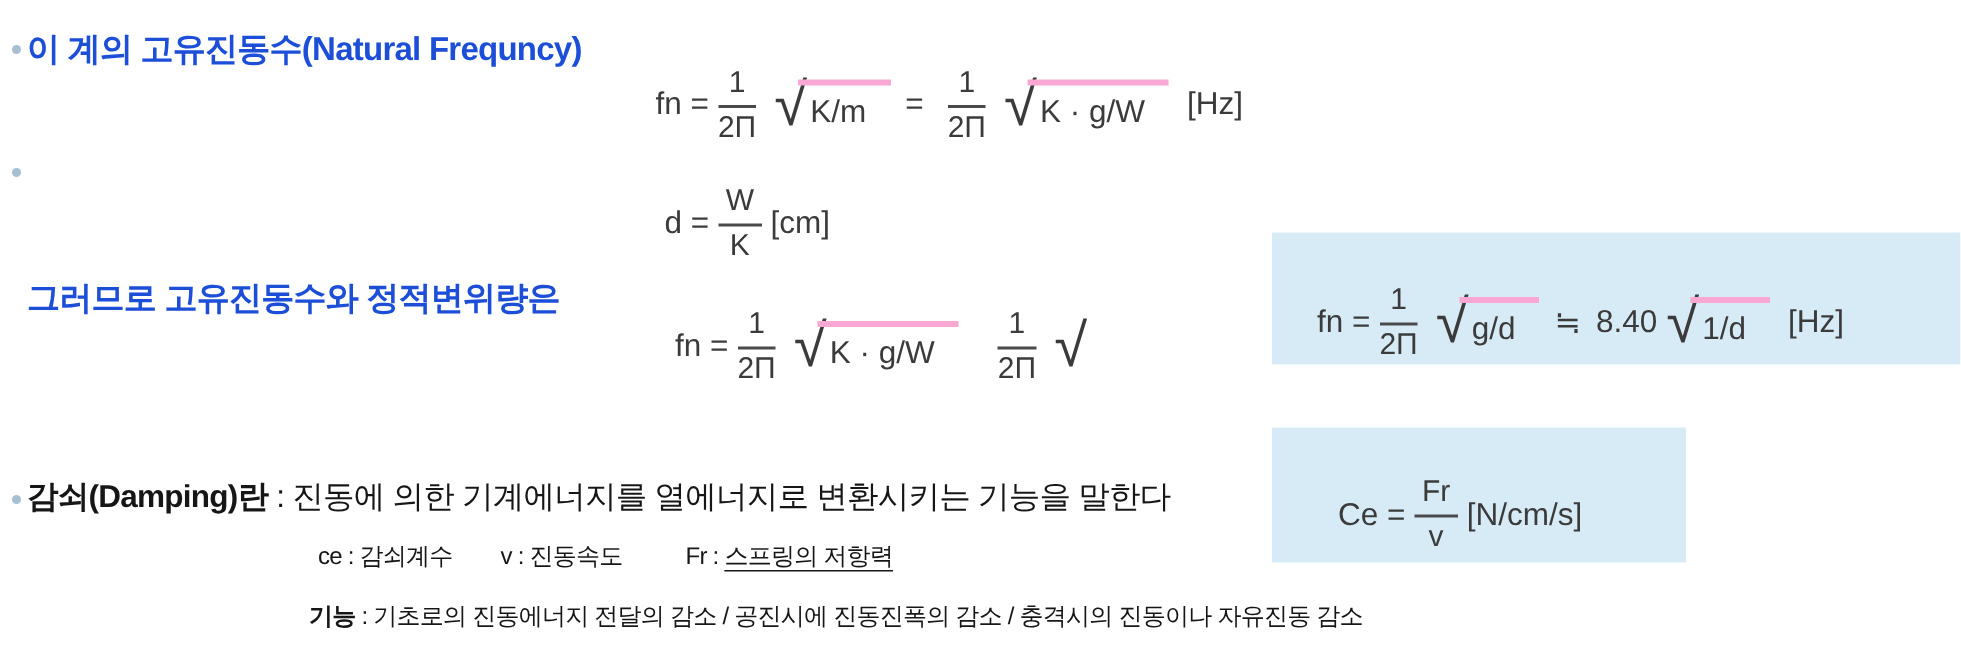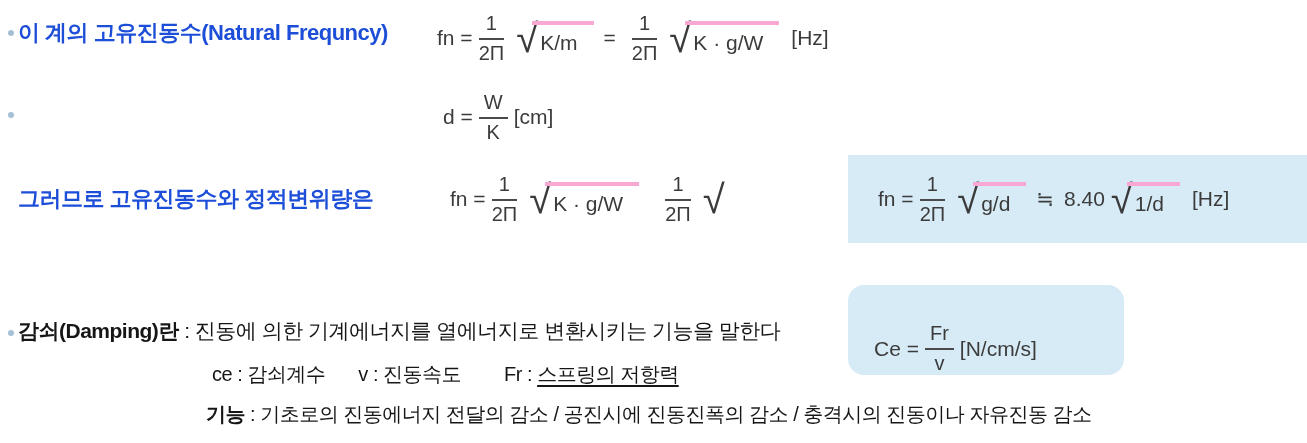--- a/index.html
+++ b/index.html
@@ -23,34 +23,35 @@
   .hlabel {
     position:absolute;
     font-weight:bold;
     font-size:22px;
     letter-spacing:-0.5px;
     white-space:nowrap;
     color:#1d4ed8;
   }
   .body-line {
     position:absolute;
-    font-size:20px;
+    font-size:16px;
     letter-spacing:-0.5px;
     white-space:nowrap;
     color:#161616;
   }
   .b { font-weight:bold;text-align:right; }
   .u { text-decoration:underline; text-underline-offset:4px; }
   .formula {
     position:absolute;
     display:flex;
     align-items:center;
     font-size:21px;
     color:#3b3b3b;
     white-space:nowrap;
+    margin-top:32px;
   }
   .frac {
     display:inline-flex;
     flex-direction:column;
     text-align:center;
     font-size:20px;
     line-height:1.15;
     margin:0 6px;
   }
   .frac .num { border-bottom:2px solid #4a4a4a; padding:0 5px 3px; }
@@ -151,21 +152,21 @@
       </span>
       <span style="margin-left:12px;">[Hz]</span>
     </div>
   </div>
 
   <span class="bullet" style="left: 8px; top: 330px; background-color: rgb(167, 191, 211);"></span>
   <div class="body-line" style="left:18px; top:317px; font-size:21px;">
     <span class="b">감쇠(Damping)란</span><span> : 진동에 의한 기계에너지를 열에너지로 변환시키는 기능을 말한다</span>
   </div>
 
-  <div class="hbox" style="left: 848px; top: 285px; width: 276px; height: 90px; display: flex; align-items: flex-end; padding-left: 26px; background-color: rgb(215, 235, 246); border-radius: 16px;">
+  <div class="hbox" style="left: 848px; top: 285px; width: 276px; height: 90px; display: flex; align-items: flex-start; padding-left: 44px; background-color: rgb(215, 235, 246);">
     <div class="formula">
       <span>Ce =</span>
       <span class="frac">
         <span class="num">Fr</span>
         <span class="den">v</span>
       </span>
       <span>[N/cm/s]</span>
     </div>
   </div>
 

